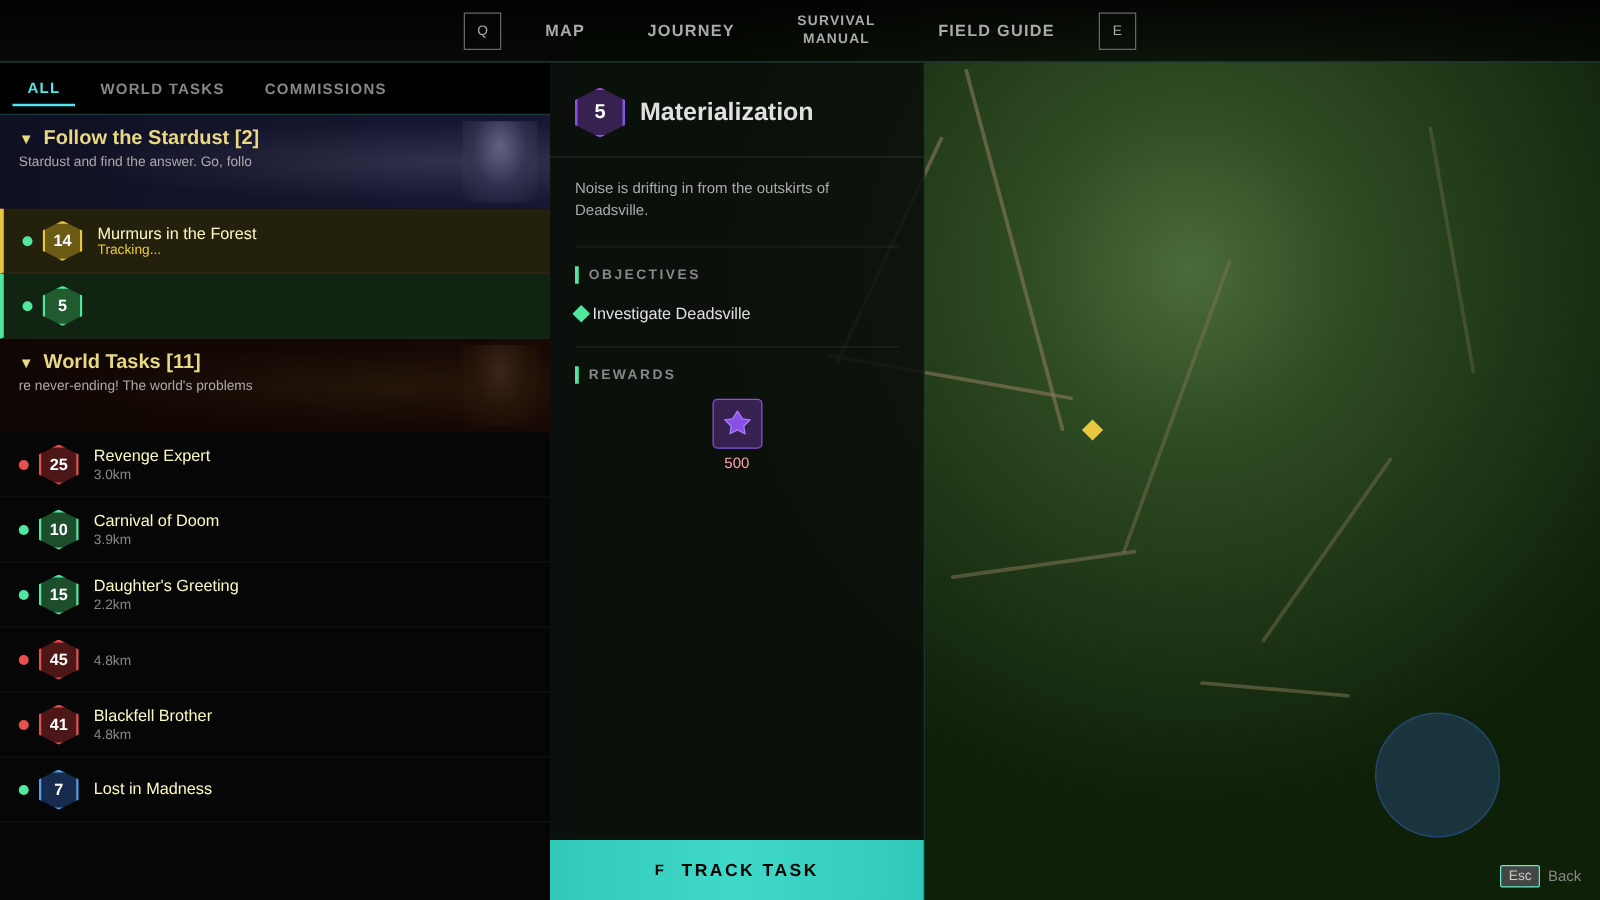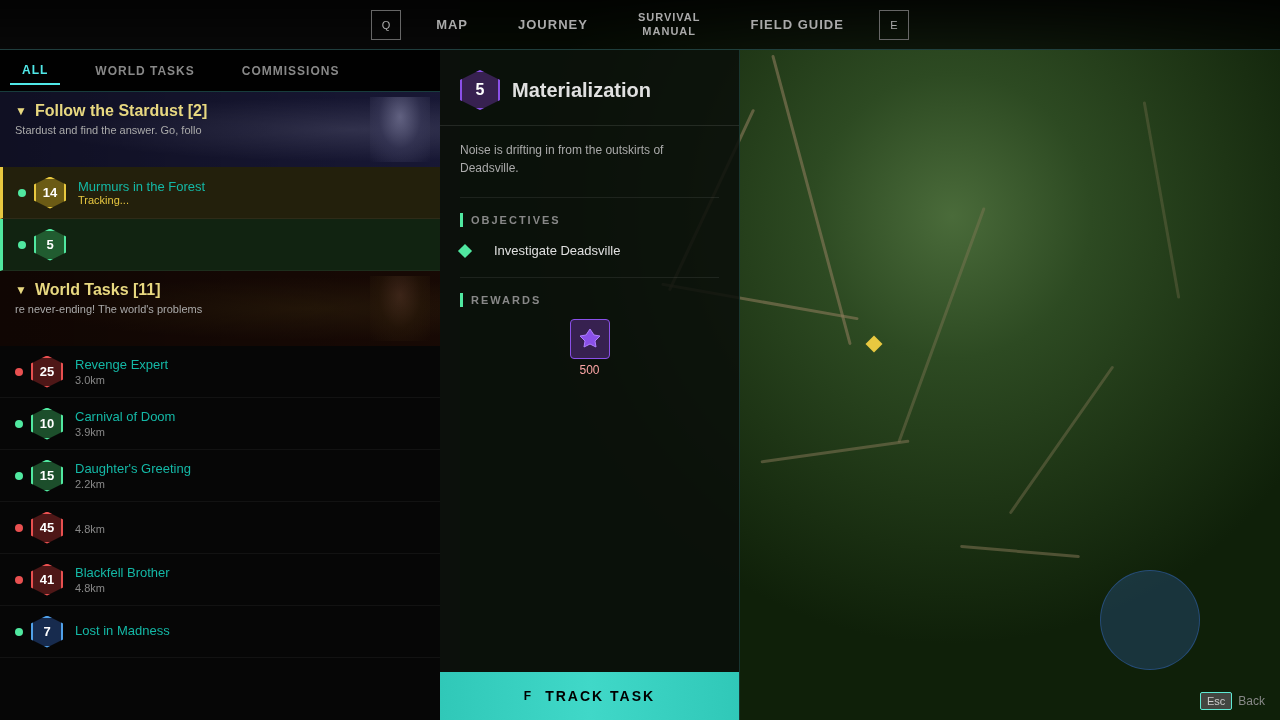--- a/index.html
+++ b/index.html
@@ -93,21 +93,21 @@
     }
 
     
     #tab-bar {
       display: flex;
       align-items: center;
       height: 42px;
       background: rgba(0,0,0,0.8);
       border-bottom: 1px solid rgba(80,200,200,0.3);
       padding: 0 10px;
-      gap: 23px;
+      gap: 8px;
     }
 
     .tab-item {
       color: #888;
       font-size: 12px;
       font-weight: bold;
       letter-spacing: 1px;
       padding: 6px 12px;
       cursor: pointer;
       text-transform: uppercase;
@@ -214,21 +214,21 @@
     .badge-red { border-color: #e85050; background: rgba(150,40,40,0.5); }
     .badge-blue { border-color: #50a0e8; background: rgba(40,80,150,0.5); }
 
     .task-info {
       flex: 1;
       padding-left: 12px;
     }
 
     .task-name {
       font-size: 13px;
-      color: #14b8a6;
+      color: #fef9c3;
       font-weight: 500;
     }
 
     .task-dist {
       font-size: 11px;
       color: #888;
       margin-top: 2px;
     }
 
     .task-tracking-label {
@@ -313,21 +313,21 @@
     .detail-section-title::before {
       content: '';
       width: 3px;
       height: 14px;
       background: #50e8a0;
     }
 
     .objective-item {
       display: flex;
       align-items: center;
-      gap: 24px;
+      gap: 4px;
       font-size: 13px;
       color: #e0e0e0;
       padding: 4px 0;
     }
 
     .objective-diamond {
       width: 10px;
       height: 10px;
       background: #50e8a0;
       transform: rotate(45deg);

